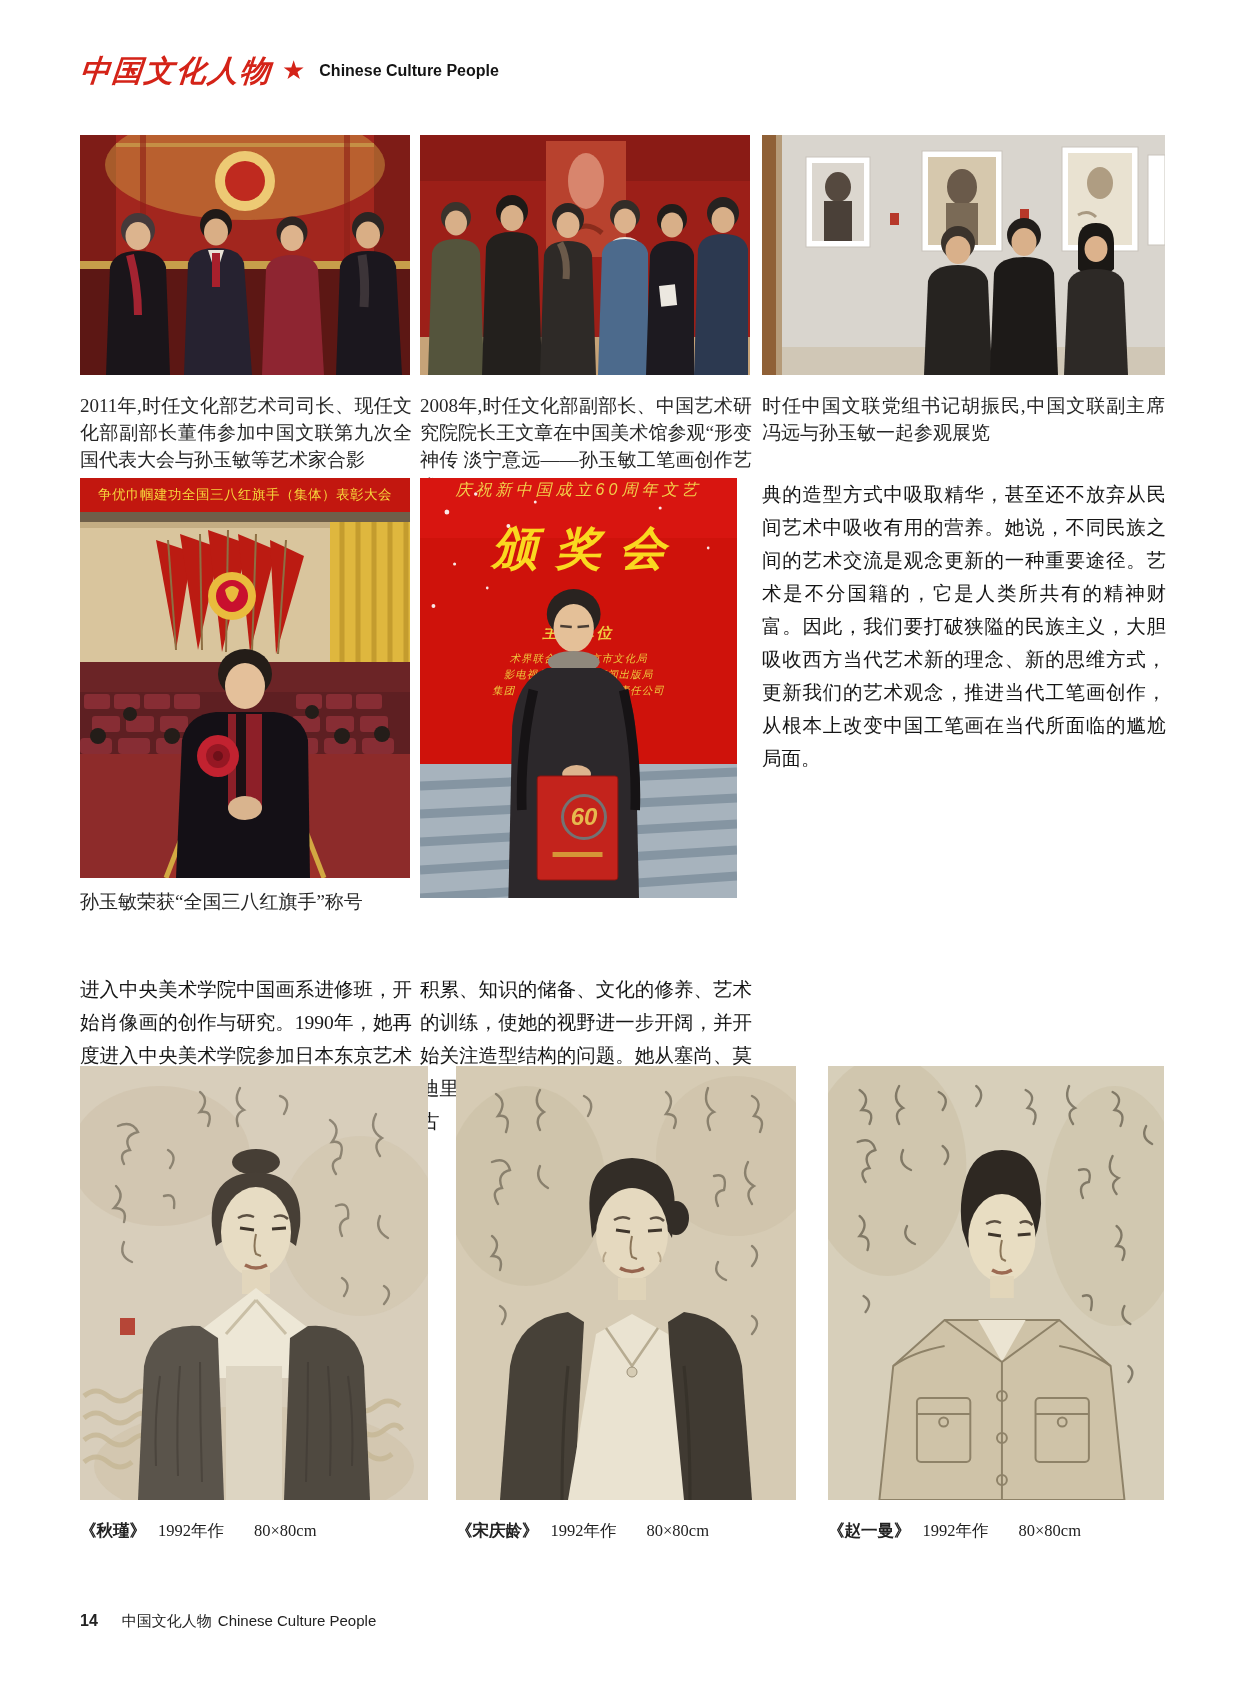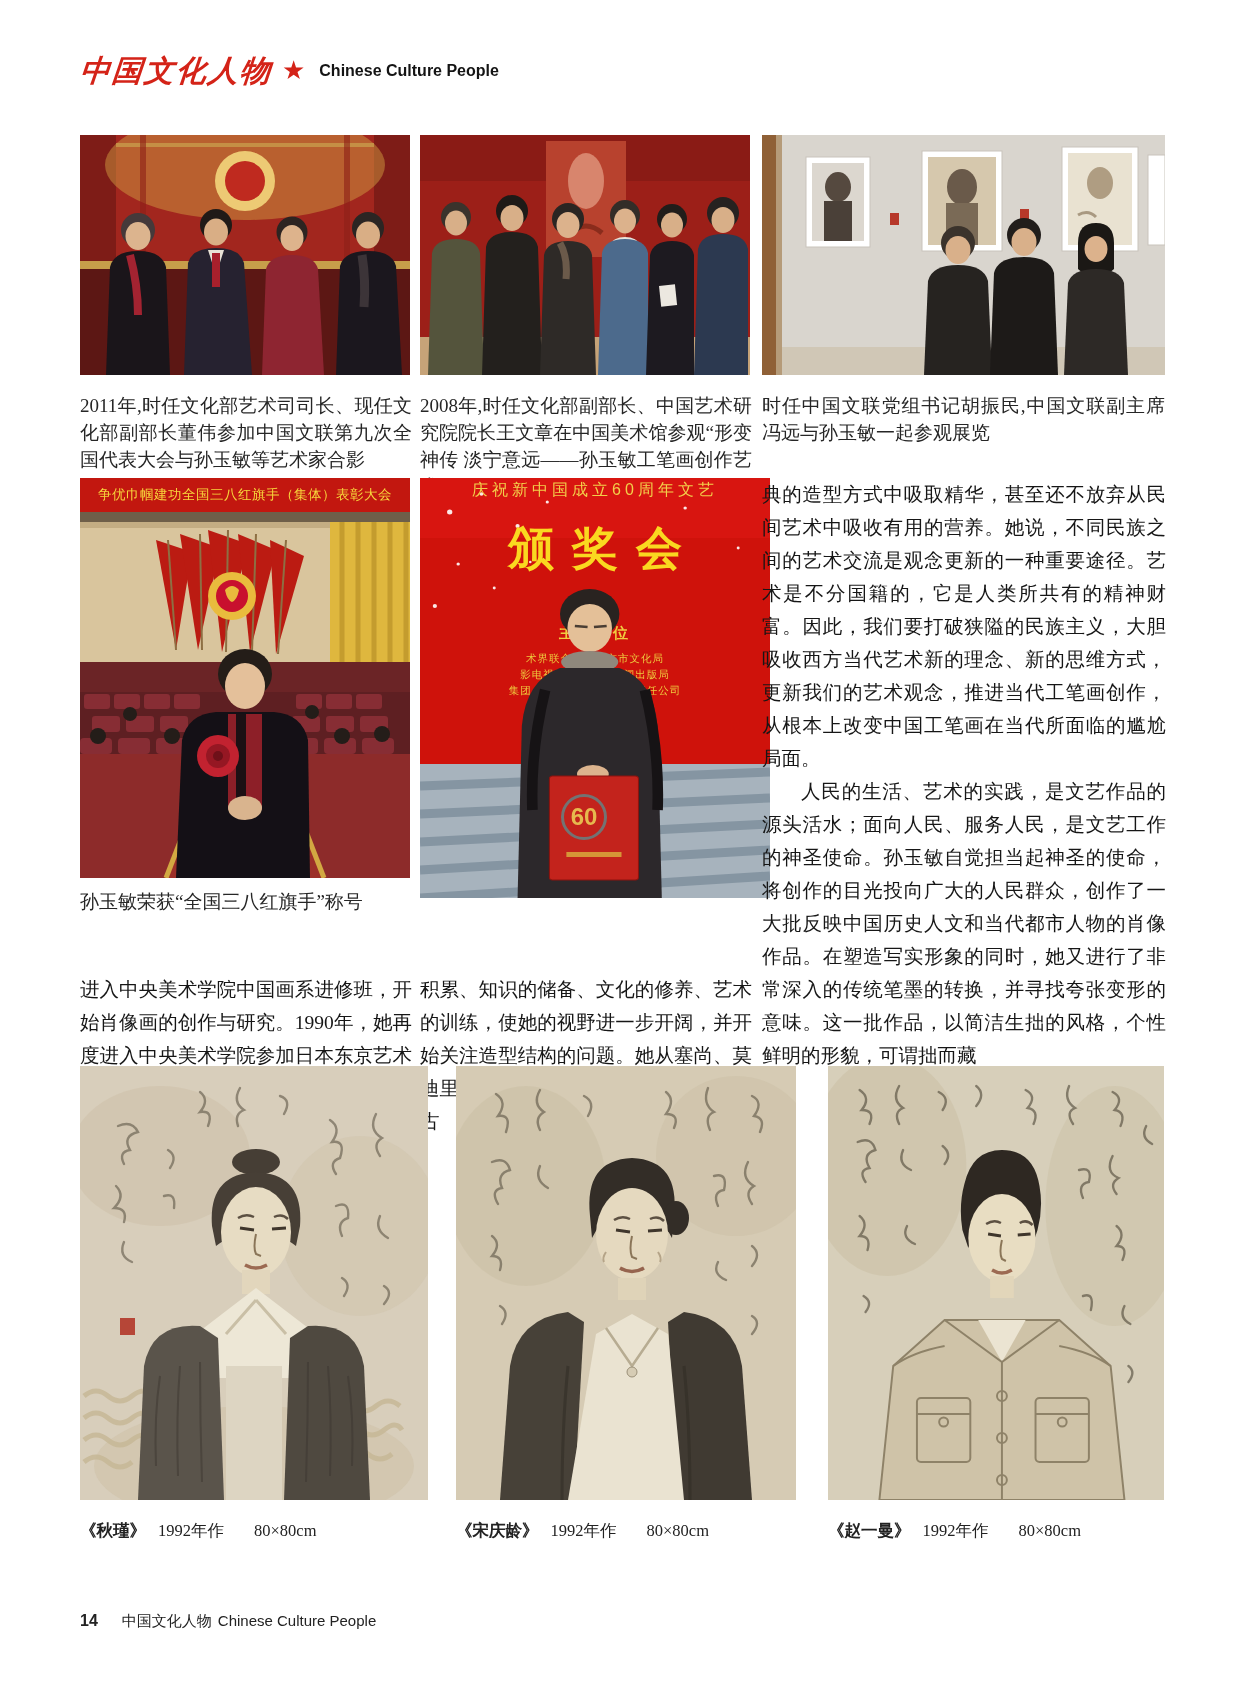--- a/index.html
+++ b/index.html
@@ -225,21 +225,21 @@
       <rect x="148" y="236" width="34" height="96" fill="#8d1f28"></rect>
       <rect x="156" y="236" width="10" height="96" fill="#1c1014"></rect>
       <circle cx="138" cy="278" r="21" fill="#c22230"></circle>
       <circle cx="138" cy="278" r="12" fill="#951723"></circle>
       <circle cx="138" cy="278" r="5" fill="#6e1019"></circle>
       <ellipse cx="165" cy="330" rx="17" ry="12" fill="#d9b48e"></ellipse>
     </svg>
     <div class="ph-overlay banner-text">争优巾帼建功全国三八红旗手（集体）表彰大会</div>
   </div>
 
-  <div class="photo" style="left:420px;top:478px;width:350px;height:420px;">
+  <div class="photo" style="left:420px;top:478px;width:317px;height:420px;font-style:italic;">
     <svg viewBox="0 0 330 420" preserveAspectRatio="none">
       <rect width="330" height="420" fill="#cf120b"></rect>
       <rect width="330" height="60" fill="#d81510"></rect>
       <g fill="#ffffff" opacity="0.9">
         <circle cx="28" cy="34" r="2.5"></circle>
           <circle cx="58" cy="16" r="1.8"></circle>
           <circle cx="92" cy="48" r="2"></circle>
           <circle cx="36" cy="86" r="1.6"></circle>
           <circle cx="120" cy="24" r="1.5"></circle>
           <circle cx="14" cy="128" r="2"></circle>
@@ -275,21 +275,20 @@
       <path d="M118,212 q-14,60 -12,120 M212,212 q14,60 12,120" stroke="#161315" stroke-width="10" fill="none"></path>
       <ellipse cx="163" cy="296" rx="15" ry="9" fill="#dcb48e"></ellipse>
       <rect x="122" y="298" width="84" height="104" rx="3" fill="#c3231c" stroke="#8c130e"></rect>
       <rect x="138" y="374" width="52" height="5" fill="#d9a93c" opacity="0.85"></rect>
     </svg>
     <div class="book-badge">60</div>
   </div>
 
   <div class="bodycol" style="left:762px;top:478px;width:404px;height:580px;">
     <p>典的造型方式中吸取精华，甚至还不放弃从民间艺术中吸收有用的营养。她说，不同民族之间的艺术交流是观念更新的一种重要途径。艺术是不分国籍的，它是人类所共有的精神财富。因此，我们要打破狭隘的民族主义，大胆吸收西方当代艺术新的理念、新的思维方式，更新我们的艺术观念，推进当代工笔画创作，从根本上改变中国工笔画在当代所面临的尴尬局面。</p>
-    <p class="indent">人民的生活、艺术的实践，是文艺作品的源头活水；面向人民、服务人民，是文艺工作的神圣使命。孙玉敏自觉担当起神圣的使命，将创作的目光投向广大的人民群众，创作了一大批反映中国历史人文和当代都市人物的肖像作品。在塑造写实形象的同时，她又进行了非常深入的传统笔墨的转换，并寻找夸张变形的意味。这一批作品，以简洁生拙的风格，个性鲜明的形貌，可谓拙而藏</p>
   </div>
 
   <div class="caption" style="left:80px;top:888px;width:332px;">孙玉敏荣获“全国三八红旗手”称号</div>
 
   <div class="bodycol" style="left:80px;top:973px;width:332px;height:140px;">
     <p>进入中央美术学院中国画系进修班，开始肖像画的创作与研究。1990年，她再度进入中央美术学院参加日本东京艺术大学教授加山又造讲习班研修。思想的</p>
   </div>
   <div class="bodycol" style="left:420px;top:973px;width:332px;height:140px;">
     <p>积累、知识的储备、文化的修养、艺术的训练，使她的视野进一步开阔，并开始关注造型结构的问题。她从塞尚、莫迪里阿尼的创作中汲取营养，也从中国古</p>
   </div>

